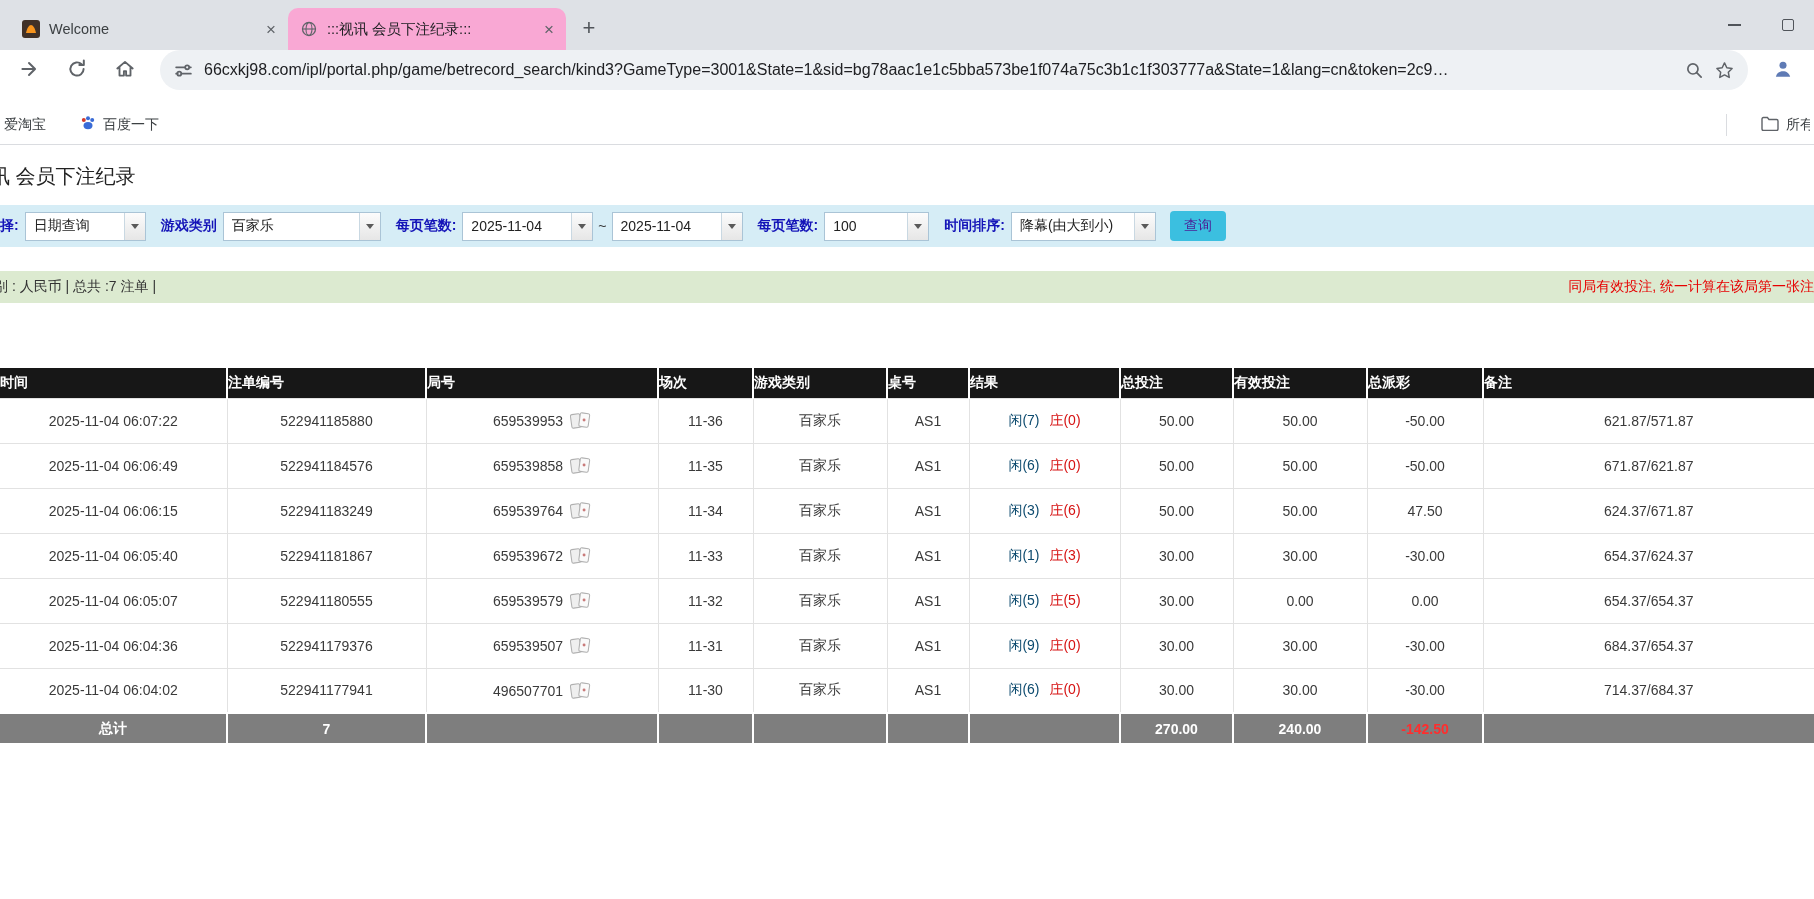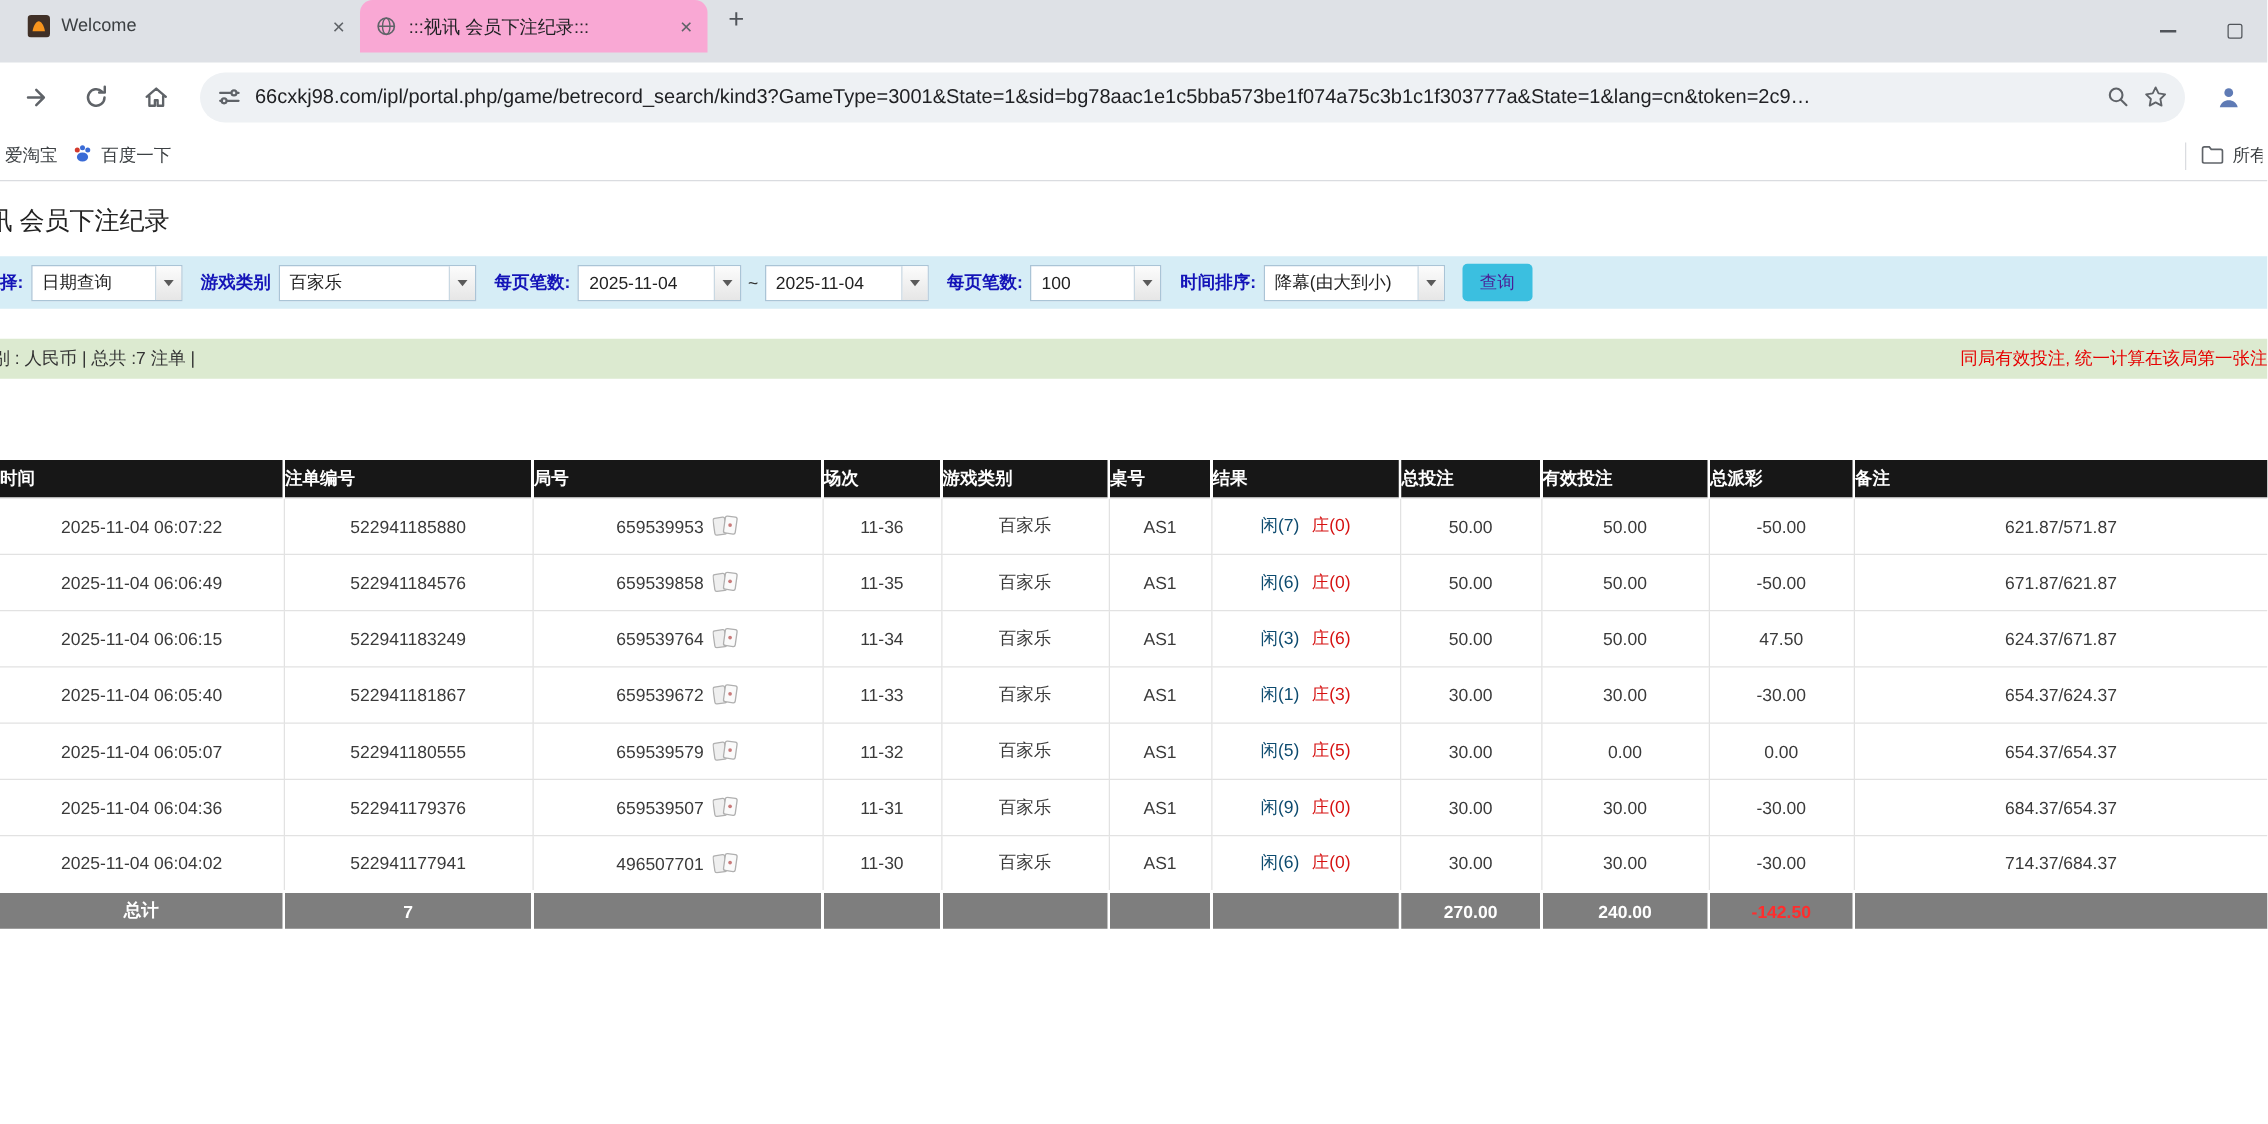--- a/index.html
+++ b/index.html
@@ -1,43 +1,43 @@
 <!DOCTYPE html>
 <html><head>
 <meta charset="utf-8">
 <style>
   *{margin:0;padding:0;box-sizing:border-box}
   html,body{width:1814px;height:899px;overflow:hidden;background:#fff;
     font-family:"Liberation Sans","DejaVu Sans",sans-serif;color:#202124}
 
   
-  .tabbar{height:50px;background:#dee1e6;display:flex;padding-left:10px;position:relative}
+  .tabbar{height:50px;background:#dee1e6;display:flex;align-items:flex-end;padding-left:10px;position:relative}
   .tab{width:278px;height:42px;display:flex;align-items:center;gap:9px;padding:0 12px;
        font-size:14.5px;color:#3c4043;border-radius:10px 10px 0 0}
   .tab.active{background:#f9a8d4;color:#202124}
   .tab-title{flex:1;white-space:nowrap;overflow:hidden}
   .tab-close{font-size:17px;color:#5f6368;line-height:1}
   .favicon{display:flex;align-items:center;justify-content:center;width:18px;height:18px;flex:none}
   .newtab-btn{width:30px;height:30px;margin:0 0 7px 8px;display:flex;align-items:center;justify-content:center;
       font-size:22px;color:#50545a}
   .win-controls{position:absolute;right:0;top:0;height:50px;display:flex}
   .win-btn{width:53px;height:100%;display:flex;align-items:center;justify-content:center}
   .min-glyph{width:13px;height:2px;background:#50545a}
   .max-glyph{width:12px;height:12px;border:1.6px solid #50545a;border-radius:2px}
 
-  .navbar{height:55px;background:#fff;display:flex;align-items:center;padding:0 10px;gap:10px}
+  .navbar{height:55px;background:#fff;display:flex;padding:0 10px;gap:10px}
   .nav-btn{width:38px;height:38px;border-radius:50%;display:flex;align-items:center;justify-content:center}
   .address-bar{flex:1;height:40px;background:#eef1f4;border-radius:20px;display:flex;align-items:center;
       padding:0 14px;gap:11px;margin:0 6px;min-width:0}
   .url-text{flex:1;font-size:16px;color:#202124;white-space:nowrap;overflow:hidden;min-width:0}
   .abar-icon{display:flex;align-items:center;flex:none}
   .profile-btn{width:38px;height:38px;display:flex;align-items:center;justify-content:center;margin-right:2px;flex:none}
 
   .bookmarksbar{height:40px;background:#fff;border-bottom:1px solid #dadce0;display:flex;align-items:center;
-      padding:0 10px;gap:12px;font-size:14px;color:#3c4043}
+      padding:0 10px;gap:34px;font-size:14px;color:#3c4043}
   .bookmark{display:flex;align-items:center;gap:7px;white-space:nowrap}
   .bookmark.first{margin-left:-6px}
   .bm-spacer{flex:1}
   .bm-sep{width:1px;height:22px;background:#dadce0}
   .bm-folder{display:flex;align-items:center;gap:7px;margin-right:-6px}
   .bm-folder-label{width:24px;overflow:hidden;white-space:nowrap}
 
   
   .title-row{overflow:hidden}
   .page-title{margin:18px 0 15px -30px;font-size:20px;font-weight:400;color:#222;white-space:nowrap}

